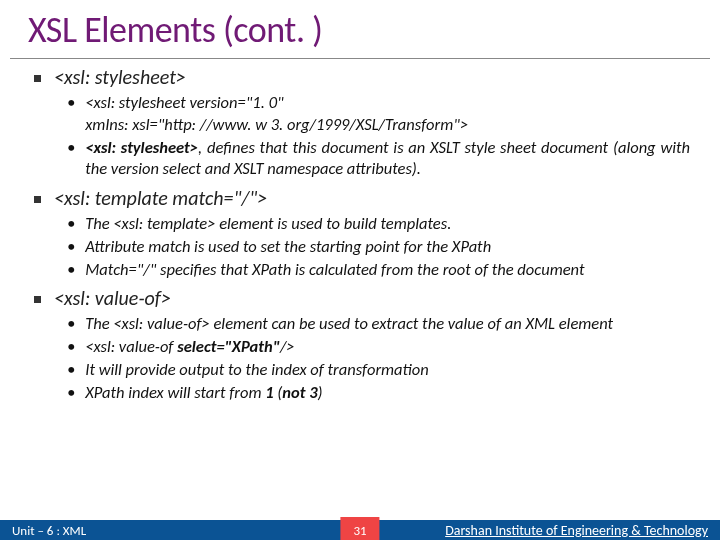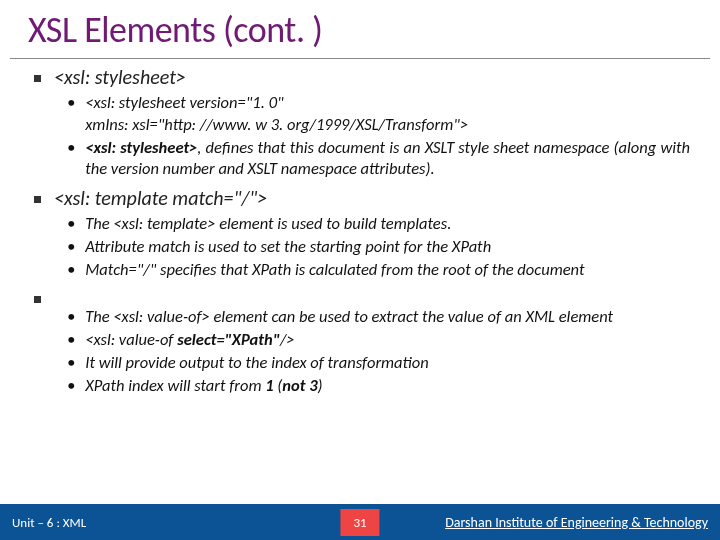--- a/index.html
+++ b/index.html
@@ -57,21 +57,21 @@
     margin-top: 0px;
     flex-shrink: 0;
   }
   .sub-item .txt { flex: 1; }
   .bold { font-weight: 700; }
   .footer {
     position: absolute;
     bottom: 0;
     left: 0;
     right: 0;
-    height: 36px;
+    height: 20px;
     background: #0b5394;
     color: #fff;
     display: flex;
     align-items: center;
     font-size: 13px;
     padding: 0 12px;
   }
   .footer .unit { flex: 0 0 auto; }
   .footer .pg {
     position: absolute;
@@ -99,21 +99,21 @@
     <span>&lt;xsl: stylesheet&gt;</span>
   </div>
   <div class="sub-list">
     <div class="sub-item">
       <span class="dot">•</span>
       <span class="txt" style="white-space:pre-line">&lt;xsl: stylesheet version="1. 0"
 xmlns: xsl="http: //www. w 3. org/1999/XSL/Transform"&gt;</span>
     </div>
     <div class="sub-item">
       <span class="dot">•</span>
-      <span class="txt"><span class="bold">&lt;xsl: stylesheet&gt;</span><span>, defines that this document is an XSLT style sheet namespace (along with the version number and XSLT namespace attributes).</span></span>
+      <span class="txt"><span class="bold">&lt;xsl: stylesheet&gt;</span><span>, defines that this document is an XSLT style sheet document (along with the version select and XSLT namespace attributes).</span></span>
     </div>
   </div>
 
   <div class="sec-head">
     <span class="sq"></span>
     <span>&lt;xsl: template match="/"&gt;</span>
   </div>
   <div class="sub-list">
     <div class="sub-item">
       <span class="dot">•</span>
@@ -124,20 +124,21 @@
       <span class="txt">Attribute match is used to set the starting point  for the XPath</span>
     </div>
     <div class="sub-item">
       <span class="dot">•</span>
       <span class="txt">Match="/" specifies that XPath is calculated from the root of the document</span>
     </div>
   </div>
 
   <div class="sec-head">
     <span class="sq"></span>
+    <span>&lt;xsl: value-of&gt;</span>
   </div>
   <div class="sub-list">
     <div class="sub-item">
       <span class="dot">•</span>
       <span class="txt">The &lt;xsl: value-of&gt; element can be used to extract the value of an XML element</span>
     </div>
     <div class="sub-item">
       <span class="dot">•</span>
       <span class="txt"><span>&lt;xsl: value-of </span><span class="bold">select="XPath"</span><span>/&gt;</span></span>
     </div>

